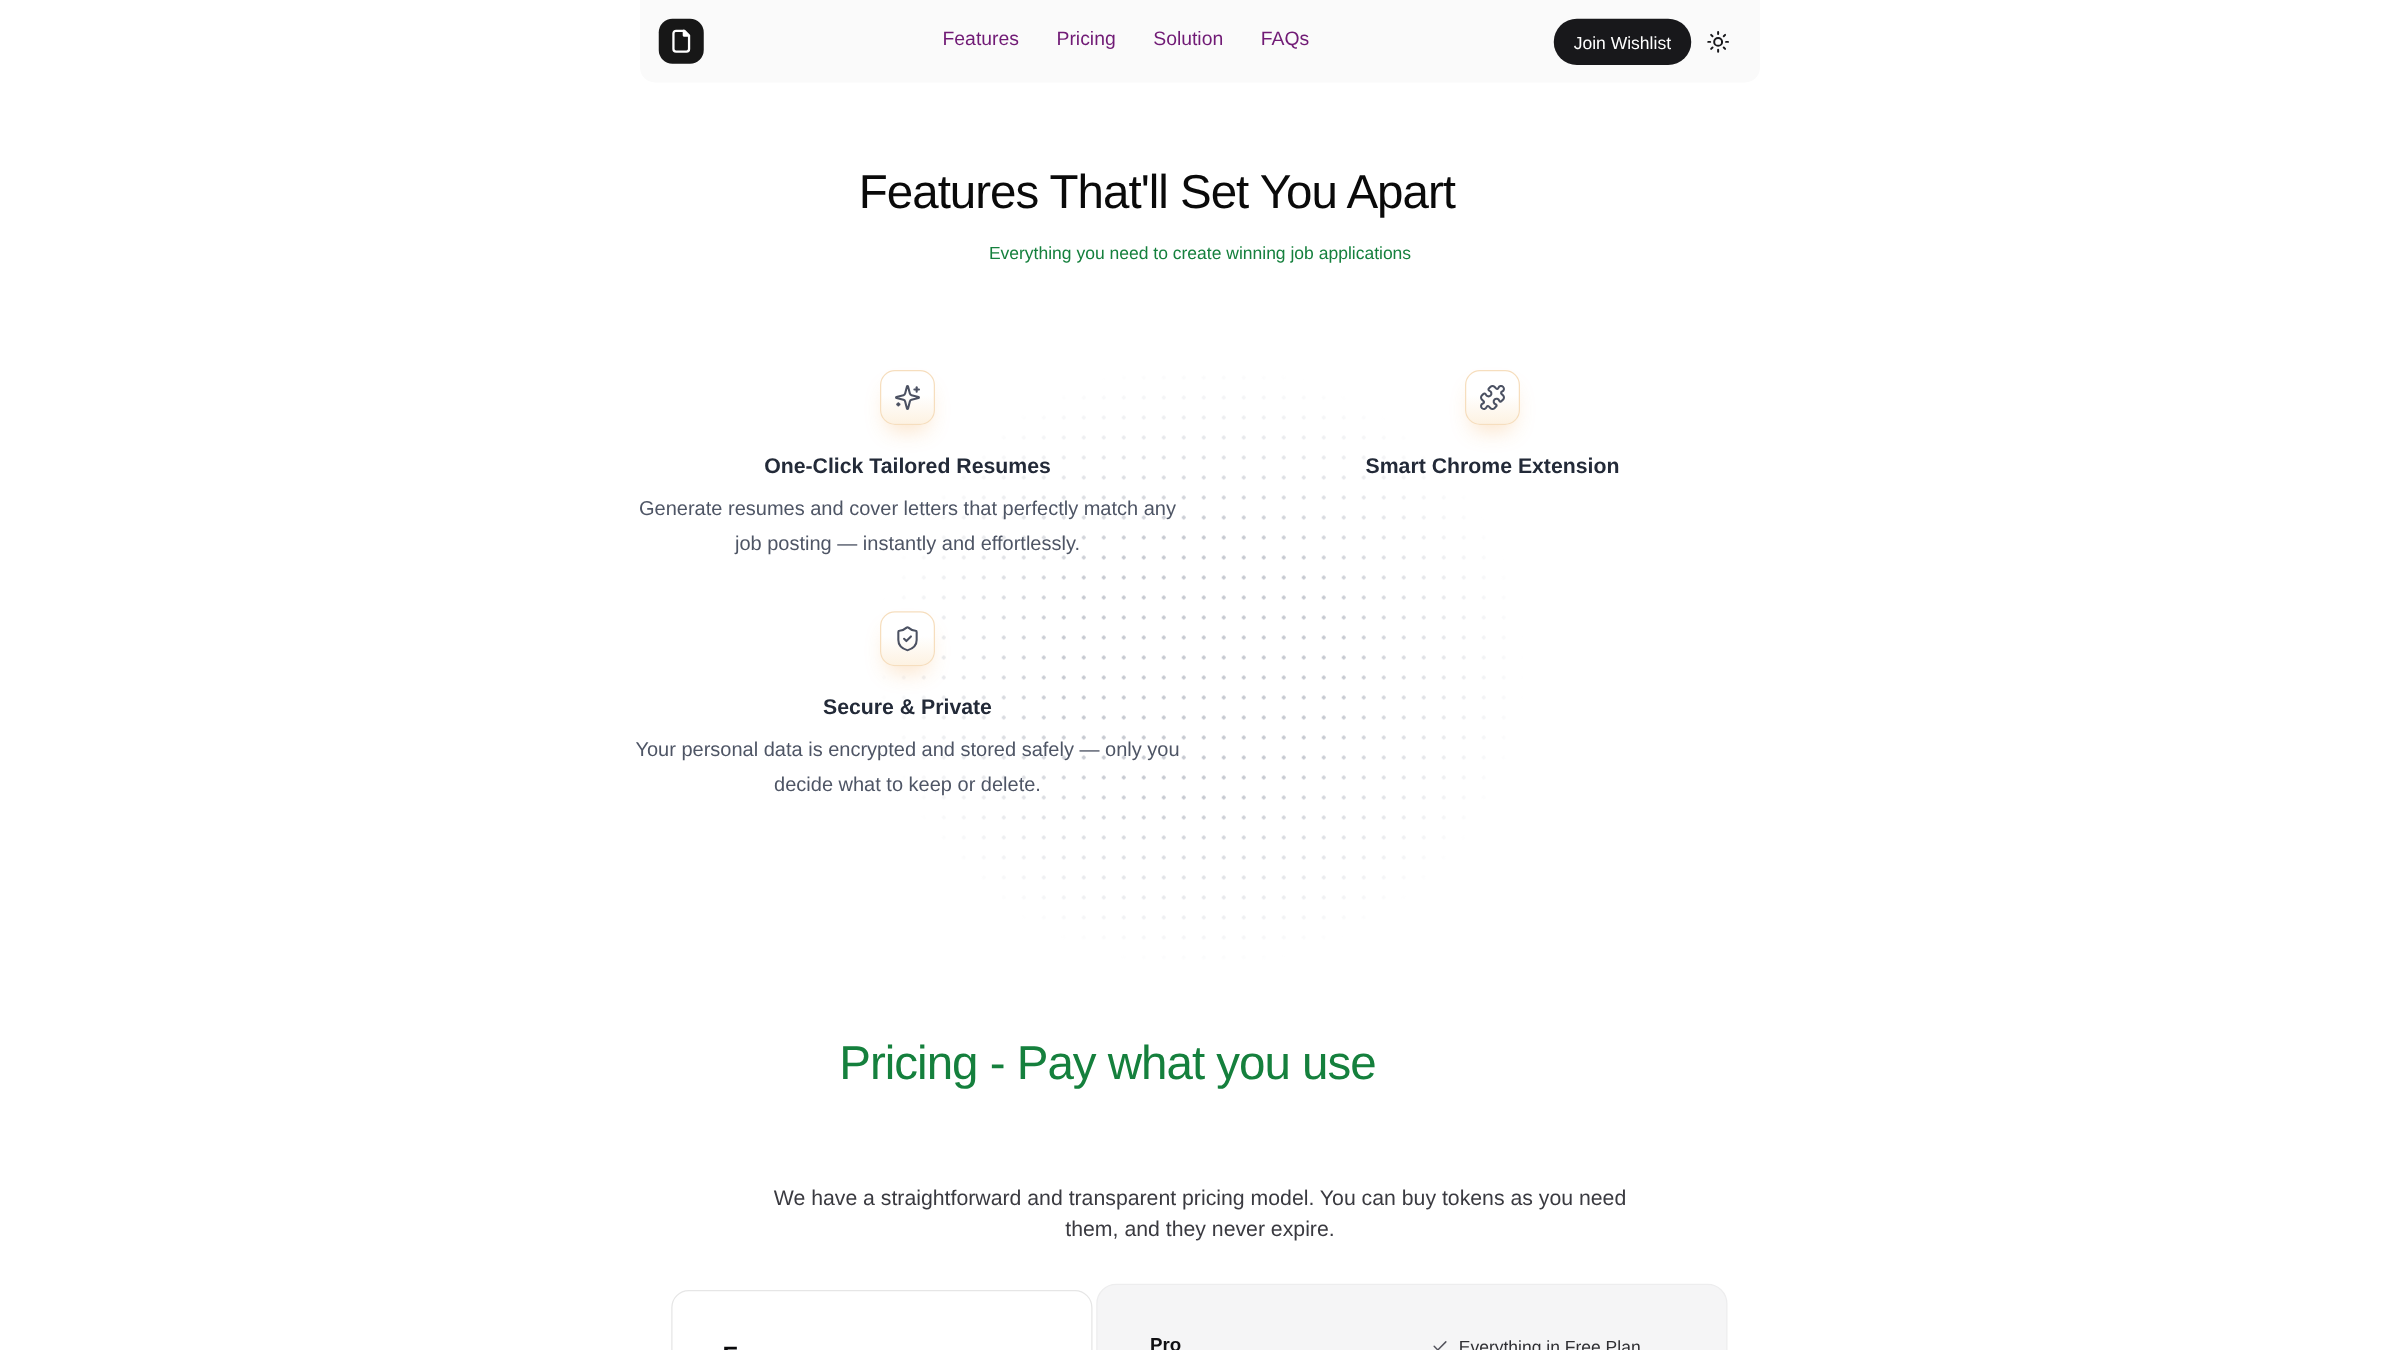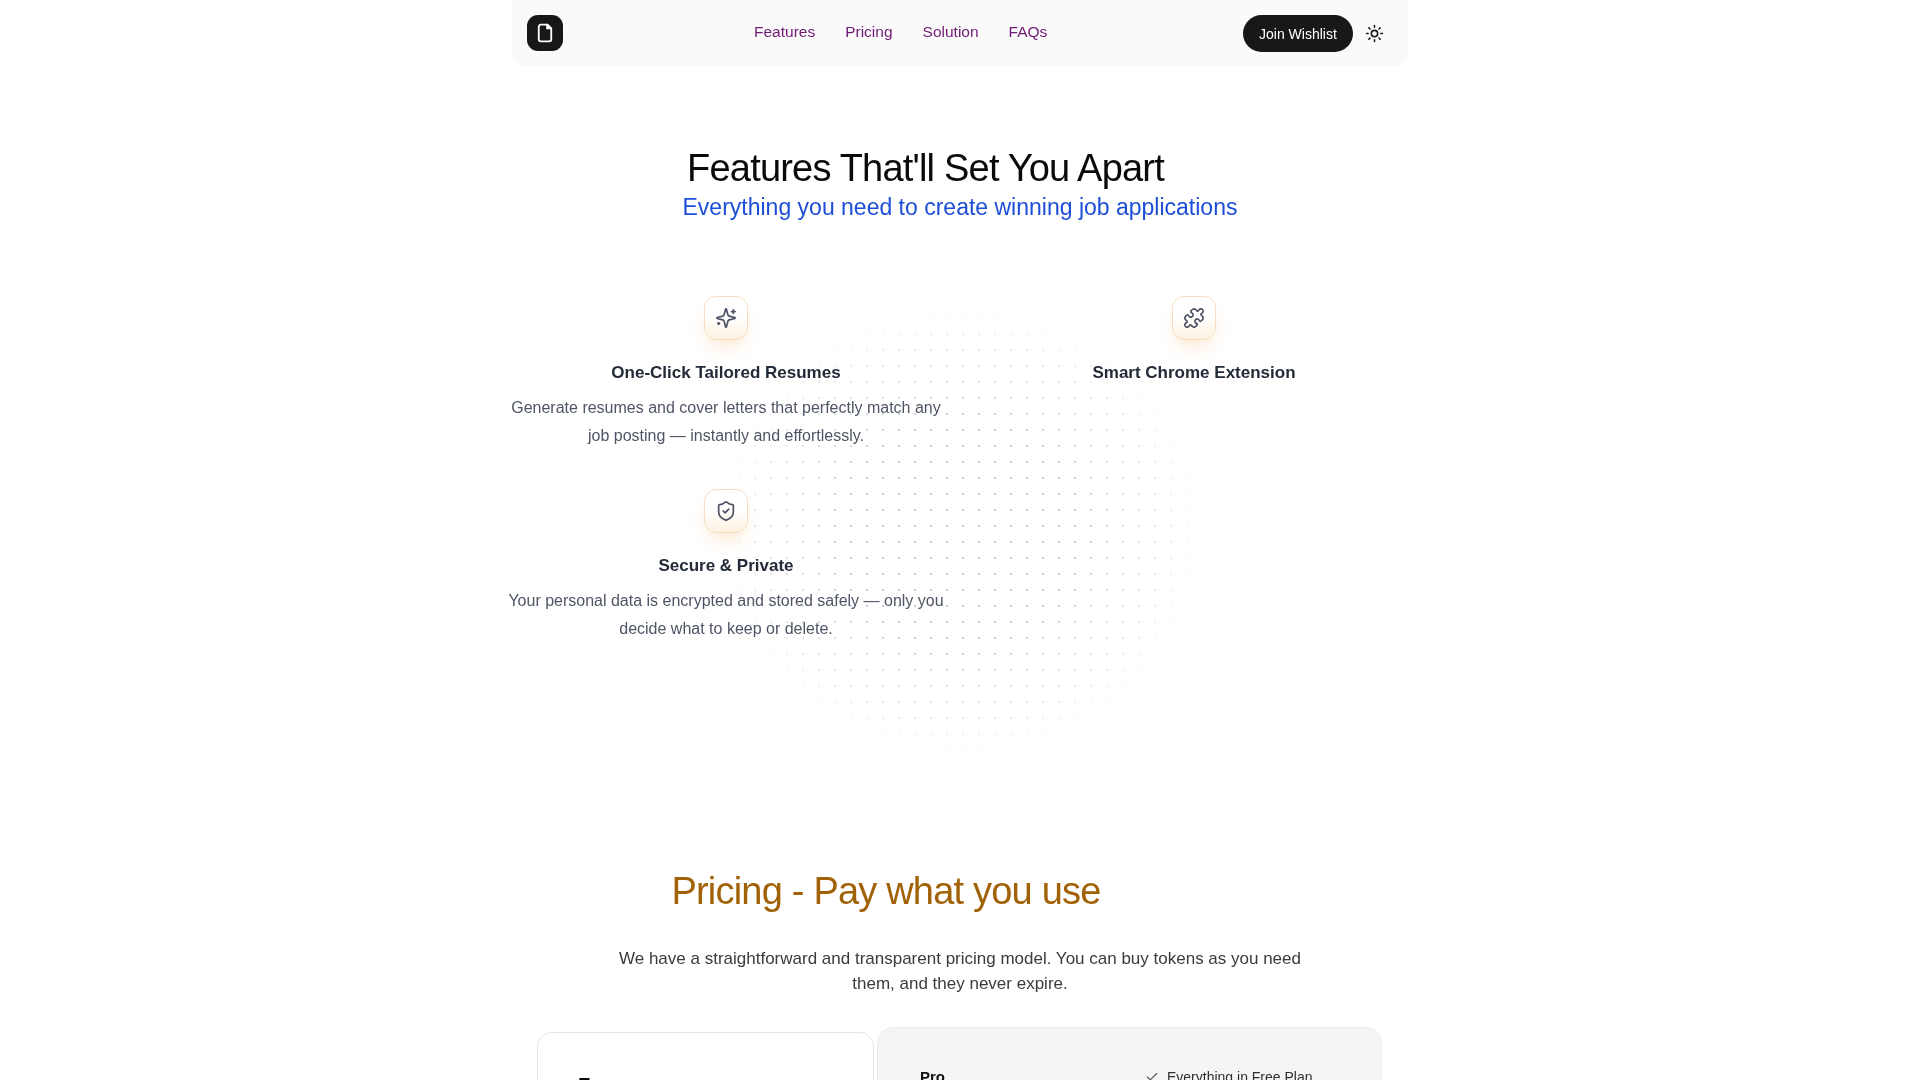--- a/index.html
+++ b/index.html
@@ -16,23 +16,23 @@
   .nav-links span { font-size:15.5px; color:#701a75; cursor:pointer; }
   .join-btn { position:absolute; left:731px; top:15px; height:37px; padding:0 16px;
               background:#18181b; color:#ffffff; border:none; border-radius:19px;
               font-size:14px; font-family:inherit; display:flex; align-items:center;
               cursor:pointer; }
   .theme-btn { position:absolute; left:853px; top:23px; width:20px; height:20px;
                color:#18181b; cursor:pointer; background:none; border:none; }
 
   
   .hero-title { position:absolute; left:0; top:133px; width:1851px; text-align:center;
-                font-size:38px; font-weight:500; letter-spacing:-0.8px; color:#0a0a0a;margin-top:14px; }
+                font-size:38px; font-weight:500; letter-spacing:-0.8px; color:#0a0a0a; }
   .hero-sub { position:absolute; left:0; top:194px; width:1920px; text-align:center;
-              font-size:23px; color:#1d4ed8; }
+              font-size:14px; color:#15803d; }
 
   
   .dots { position:absolute; left:635px; top:230px; width:650px; height:605px;
           background-image:radial-gradient(circle, #c7cad1 1.4px, transparent 1.5px);
           background-size:16px 16px;
           -webkit-mask-image:radial-gradient(ellipse 50% 50% at 50% 50%, #000 35%, rgba(0,0,0,0.45) 60%, transparent 80%);
           mask-image:radial-gradient(ellipse 50% 50% at 50% 50%, #000 35%, rgba(0,0,0,0.45) 60%, transparent 80%); }
 
   
   .features-grid { position:absolute; left:501px; top:296px; width:918px;
@@ -43,21 +43,21 @@
               border:1px solid #f6debe;
               background:linear-gradient(180deg,#ffffff 45%, #fdf2e2 100%);
               box-shadow:0 10px 18px -6px rgba(240,150,50,0.28);
               display:flex; align-items:center; justify-content:center; color:#4b5162; }
   .feature h3 { margin-top:23px; font-size:17px; font-weight:600; color:#232a38; }
   .feature p { margin:11px auto 0; width:450px; font-size:16px; line-height:28px;
                color:#4e5565; }
 
   
   .pricing-title { position:absolute; left:0; top:830px; width:1772px; text-align:center;
-                   font-size:38px; font-weight:500; letter-spacing:-0.8px; color:#a16207;margin-top:40px; }
+                   font-size:38px; font-weight:500; letter-spacing:-0.8px; color:#15803d; }
   .pricing-sub { position:absolute; left:605px; top:946px; width:710px; text-align:center;
                  font-size:17px; line-height:25px; color:#3a3a40; }
 
   
   .card-free { position:absolute; left:537px; top:1032px; width:337px; height:120px;
                background:#ffffff; border:1px solid #e6e6e6; border-radius:14px; }
   .card-free .plan-name { position:absolute; left:40px; top:41px; font-size:20px;
                           font-weight:600; color:#09090b; }
   .card-pro { position:absolute; left:877px; top:1027px; width:505px; height:120px;
               background:#f5f5f6; border:1px solid #ededee; border-radius:16px; }

